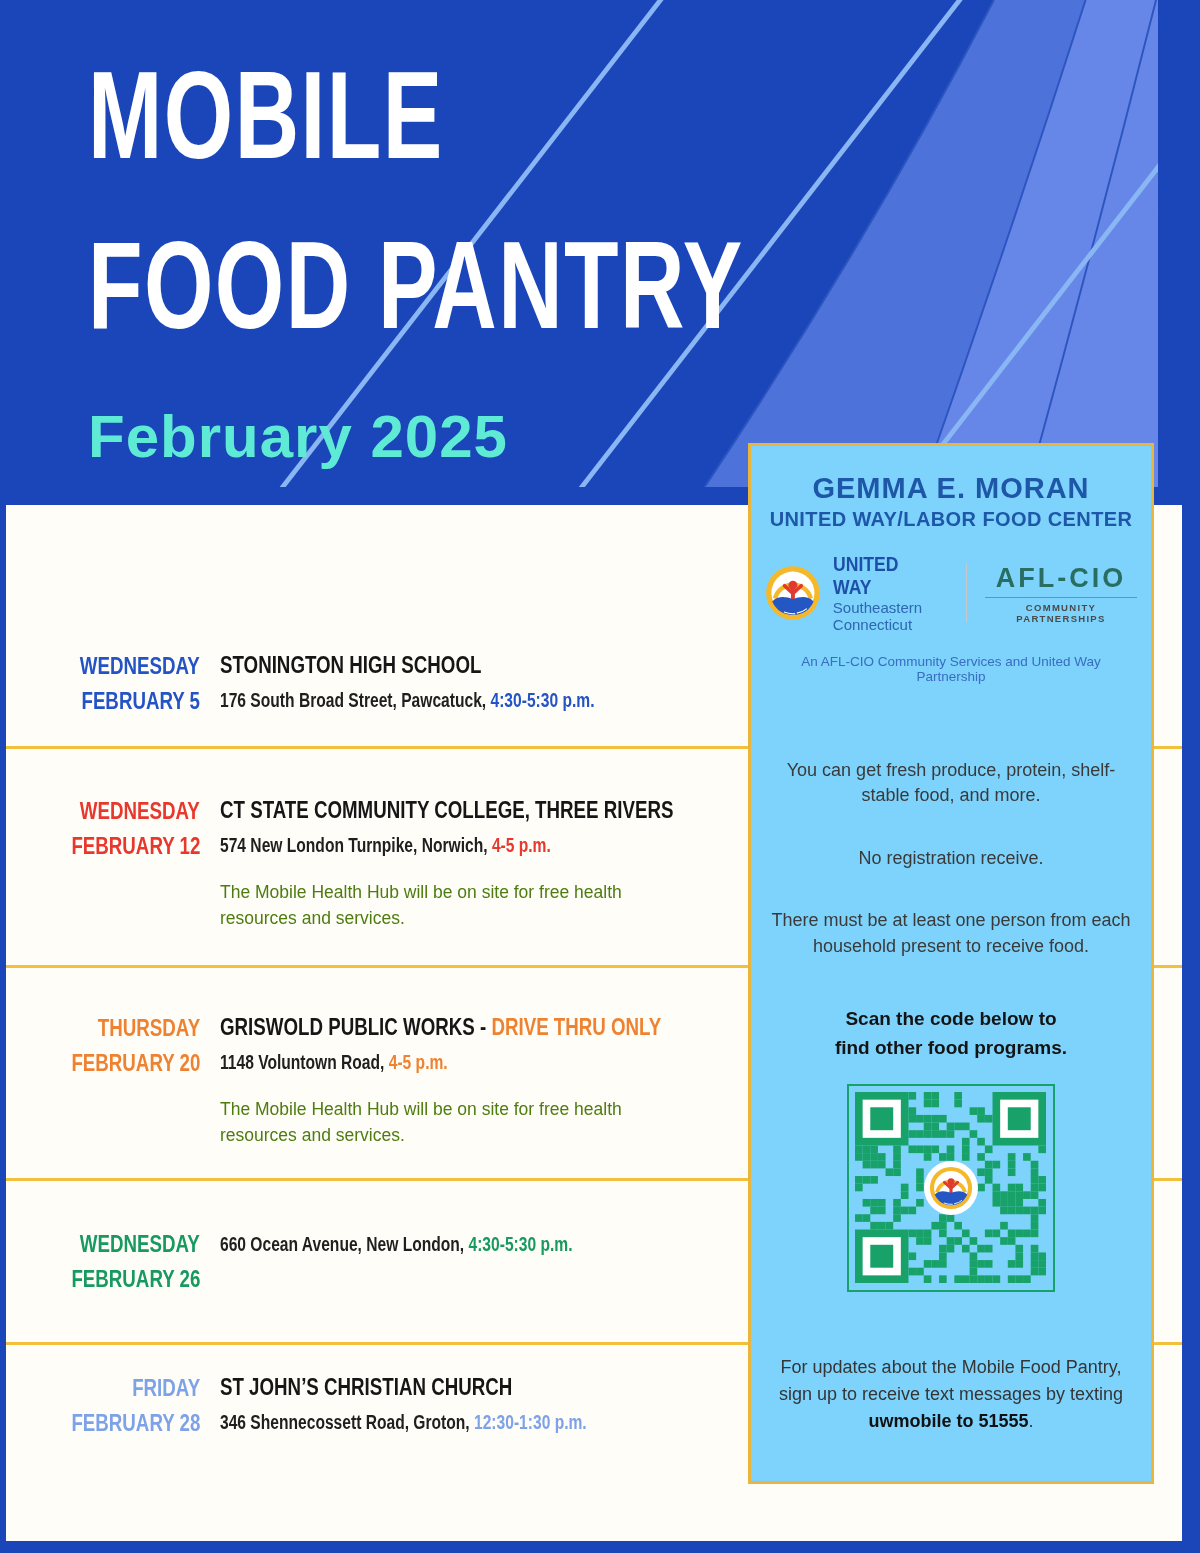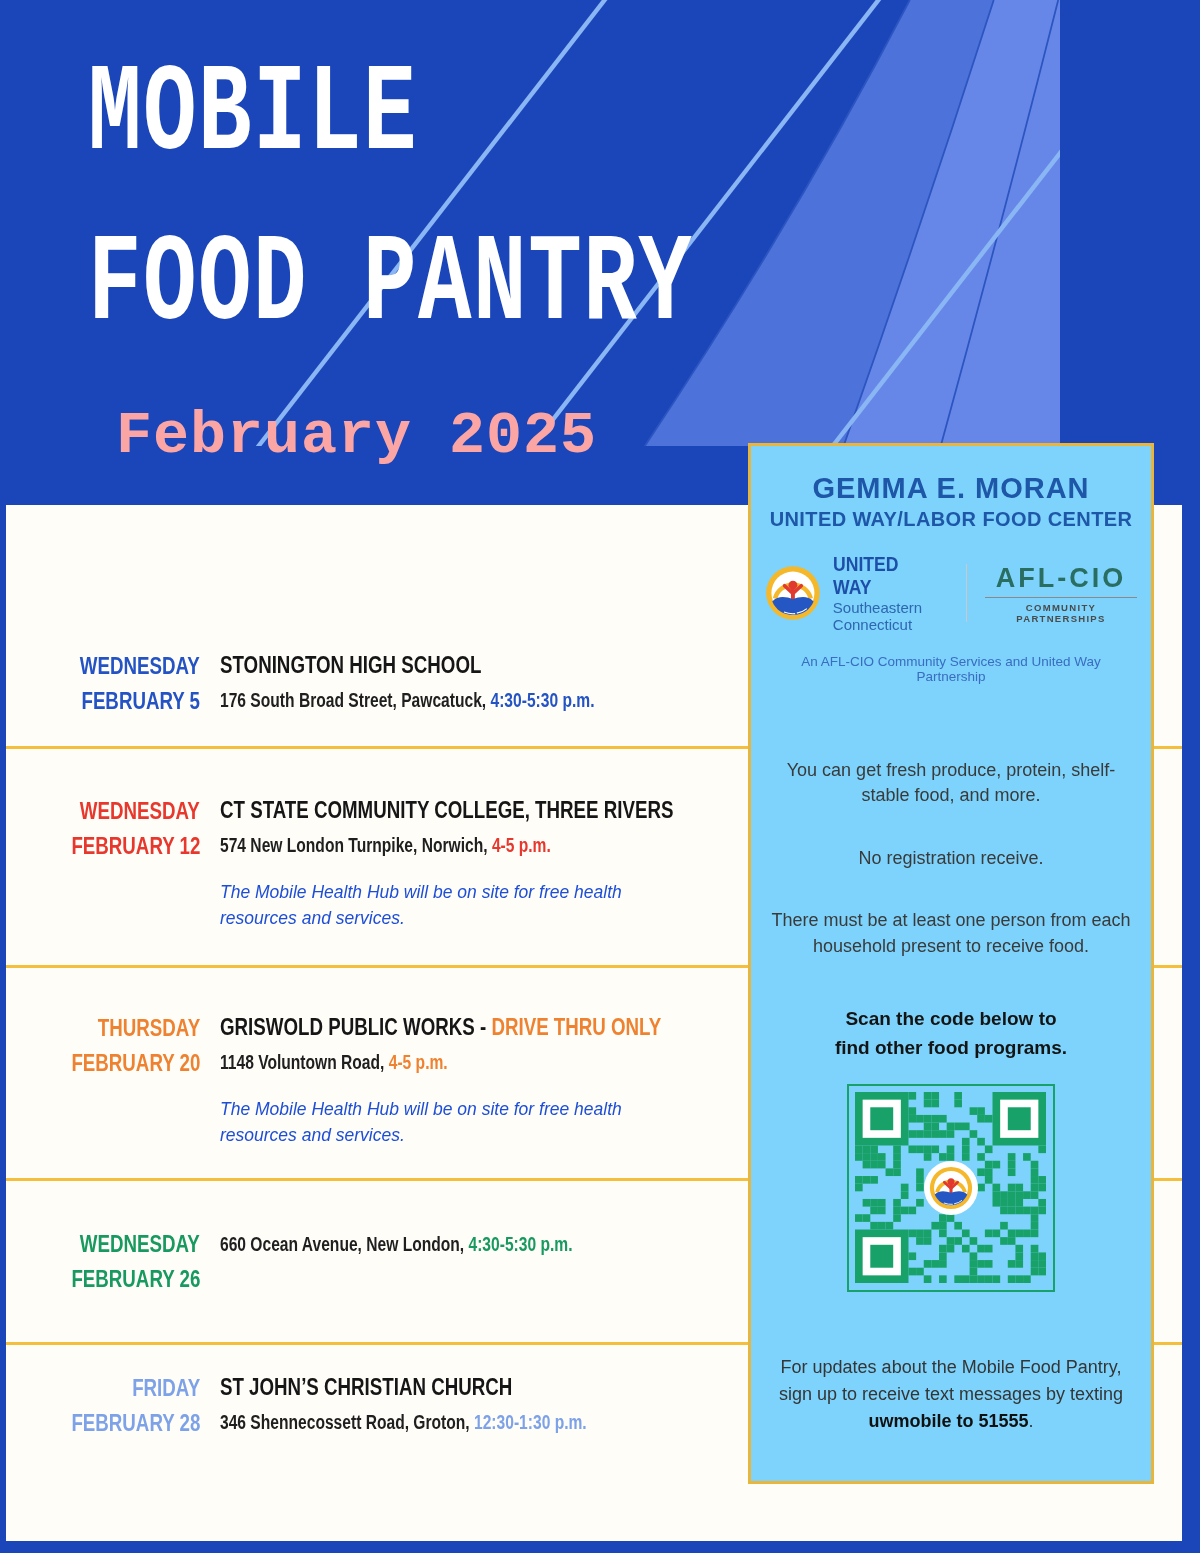--- a/index.html
+++ b/index.html
@@ -5,44 +5,44 @@
   * { margin:0; padding:0; box-sizing:border-box; }
   html,body { width:1200px; height:1553px; }
   body {
     position:relative;
     font-family:"Liberation Sans", sans-serif;
     background:#1b46ba;
     overflow:hidden;
   }
 
   
-  .header { position:absolute; left:0; top:0; width:1060px; height:505px; background:#1b46ba; overflow:hidden;font-family:Liberation Mono, monospace; }
+  .header { position:absolute; left:0; top:0; width:1158px; height:505px; background:#1b46ba; overflow:hidden; }
   .header svg.deco { position:absolute; inset:0; }
   .title { position:absolute; left:88px; top:30px; color:#ffffff; font-weight:800; font-size:124px; line-height:170px; letter-spacing:2px; }
   .title .tline { display:block; transform:scaleX(.72); transform-origin:0 50%; white-space:nowrap; }
-  .subtitle { position:absolute; left:88px; top:402px; color:#fca5a5; font-weight:700; font-size:60px; letter-spacing:1px;margin-left:28px; }
+  .subtitle { position:absolute; left:88px; top:402px; color:#5eead4; font-weight:700; font-size:60px; letter-spacing:1px; }
 
   
   .panel { position:absolute; left:6px; top:505px; width:1176px; height:1036px; background:#fffdf8; }
   .divider { position:absolute; left:0; width:100%; height:3px; background:#f4bf3c; }
   .divider.d1{ top:241px; } .divider.d2{ top:460px; } .divider.d3{ top:673px; } .divider.d4{ top:837px; }
 
   .events { position:absolute; inset:0; }
   .event { position:absolute; left:0; right:16px; display:grid; grid-template-columns:194px 1fr; column-gap:20px; }
   .event:nth-child(1){ top:143px; } .event:nth-child(2){ top:288px; }
   .event:nth-child(3){ top:505px; } .event:nth-child(4){ top:721px; }
   .event:nth-child(5){ top:865px; }
   .cnd { display:inline-block; transform:scaleX(.78); transform-origin:0 50%; white-space:nowrap; }
   .when { text-align:right; color:var(--accent,#2353c5); font-weight:700; font-size:24px; line-height:35px; }
   .when .cnd { transform-origin:100% 50%; }
   .venue-line { font-size:24px; font-weight:700; color:#161616; line-height:34px; }
   .venue-line .suffix { color:var(--accent); }
   .addr-line { font-size:20px; font-weight:600; color:#1f1f1f; line-height:36px; }
   .addr-line .time { color:var(--accent); }
-  .note { font-size:17.5px; color:#1d4ed8; line-height:1.5; max-width:470px; margin-top:16px;font-style:italic; }
+  .note { font-size:17.5px; color:#4d7c0f; line-height:1.5; max-width:470px; margin-top:16px; }
   .note:empty { display:none; }
 
   
   .card { position:absolute; left:748px; top:443px; width:406px; height:1041px; background:#7dd3fc;
           border:3px solid #eab53b; z-index:3; text-align:center; padding:0 14px; }
   .org1 { margin-top:26px; font-size:29px; font-weight:600; letter-spacing:1px; color:#1e56a8; }
   .org2 { margin-top:3px; font-size:20px; font-weight:600; letter-spacing:.4px; color:#1e56a8; }
   .logo-row { margin-top:22px; display:flex; align-items:center; justify-content:center; gap:12px; }
   .uw-text { text-align:left; }
   .uw-name { font-size:20px; font-weight:800; color:#1e4fa8; display:inline-block; transform:scaleX(.88); transform-origin:0 50%; }

